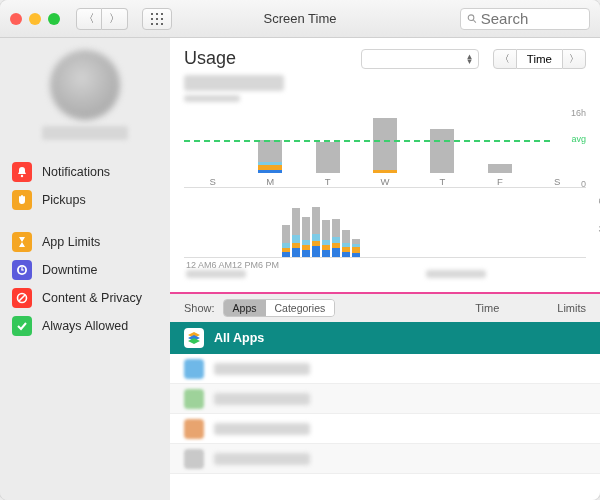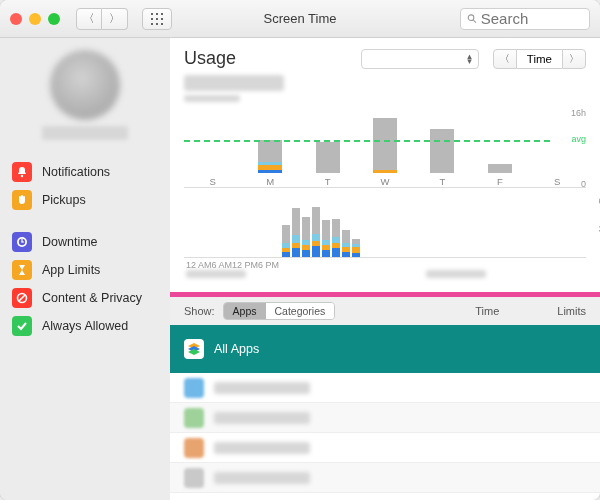--- a/index.html
+++ b/index.html
@@ -53,27 +53,27 @@
   .ytick { position:absolute; right:0; font-size:9px; color:#999; }
   .avg-label { position:absolute; right:0; top:24px; font-size:9px; color:#3bcf6d;}
   .hourchart { position:relative; height:60px; margin-top:10px; display:flex; align-items:flex-end; gap:2px; border-bottom:1px solid #ddd; padding:0 8px;}
   .hbar { width:8px; display:flex; flex-direction:column-reverse;}
   .htick-row { display:flex; font-size:9px; color:#999; padding:2px 2px 0;}
   .legend { display:flex; gap:18px; padding:8px 0 2px; font-size:10.5px; color:#666;}
   .legend-item { display:flex; align-items:center; gap:5px;}
   .sw { width:8px; height:8px;}
   .footerblur { display:flex; gap:180px; padding:0 2px 8px;}
   
-  .table-area { border-top:5px solid #ec4899; background:#efefef;}
+  .table-area { border-top:2px solid #ec4899; background:#efefef;}
   .table-head { height:28px; display:flex; align-items:center; padding:0 14px; gap:8px; font-size:11px; color:#555;}
   .seg-control { display:flex; border:1px solid #c8c8c8; border-radius:4px; overflow:hidden;}
   .seg-btn { padding:2px 9px; font-size:10.5px; background:#fff;}
   .seg-btn.active { background:#b8b8b8; color:#222;}
   .col-gap { flex:1;}
-  .all-apps-row { height:48px; background:#0d8a84; color:#fff; display:flex; align-items:center; padding:0 14px; gap:10px; font-size:12.5px;}
+  .all-apps-row { height:32px; background:#0d8a84; color:#fff; display:flex; align-items:center; padding:0 14px; gap:10px; font-size:12.5px;font-weight:bold;}
   .aa-icon { width:20px; height:20px; background:#fff; border-radius:4px; display:flex; align-items:center; justify-content:center;}
   .app-row { height:30px; background:#fff; border-bottom:1px solid #eee; display:flex; align-items:center; padding:0 14px; gap:10px;}
   .app-row:nth-child(even){ background:#f8f8f8;}
   .app-icon { width:20px; height:20px; border-radius:4px; filter:blur(1.5px);}
   .list-wrap { max-height:132px; overflow:hidden; background:#fff;}
 </style>
 </head>
 <body>
 
 <div class="window">
@@ -133,37 +133,37 @@
               <svg width="12" height="12" viewBox="0 0 12 12">
                 <path d="M3 6V3a1 1 0 1 1 2 0V2a1 1 0 1 1 2 0v1a1 1 0 1 1 2 0v4a3 3 0 0 1-3 3H5a3 3 0 0 1-2-3z" fill="#fff"></path>
               </svg>
             </span>
             <span>Pickups</span>
           </div>
         </div>
       <div class="sb-spacer"></div>
       <div id="sb-group2">
           <div class="sb-item">
+            <span class="sb-icon" style="background:#f5a623">
+              <svg width="12" height="12" viewBox="0 0 12 12">
+                <path d="M3 1h6L6 6l3 5H3l3-5z" fill="#fff"></path>
+              </svg>
+            </span>
+            <span>App Limits</span>
+          </div>
+          <div class="sb-item">
             <span class="sb-icon" style="background:#5b5bdc">
               <svg width="12" height="12" viewBox="0 0 12 12">
                 <circle cx="6" cy="6" r="5" fill="#fff"></circle>
                 <circle cx="6" cy="6" r="3.2" fill="#5b5bdc"></circle>
                 <rect x="5.4" y="3" width="1.2" height="3.2" fill="#fff"></rect>
                 <rect x="5.4" y="5.4" width="2.4" height="1.2" fill="#fff"></rect>
               </svg>
             </span>
             <span>Downtime</span>
-          </div>
-          <div class="sb-item">
-            <span class="sb-icon" style="background:#f5a623">
-              <svg width="12" height="12" viewBox="0 0 12 12">
-                <path d="M3 1h6L6 6l3 5H3l3-5z" fill="#fff"></path>
-              </svg>
-            </span>
-            <span>App Limits</span>
           </div>
           <div class="sb-item">
             <span class="sb-icon" style="background:#ff3b30">
               <svg width="12" height="12" viewBox="0 0 12 12">
                 <circle cx="6" cy="6" r="4.5" fill="none" stroke="#fff" stroke-width="1.6"></circle>
                 <line x1="3" y1="9" x2="9" y2="3" stroke="#fff" stroke-width="1.6"></line>
               </svg>
             </span>
             <span>Content &amp; Privacy</span>
           </div>

